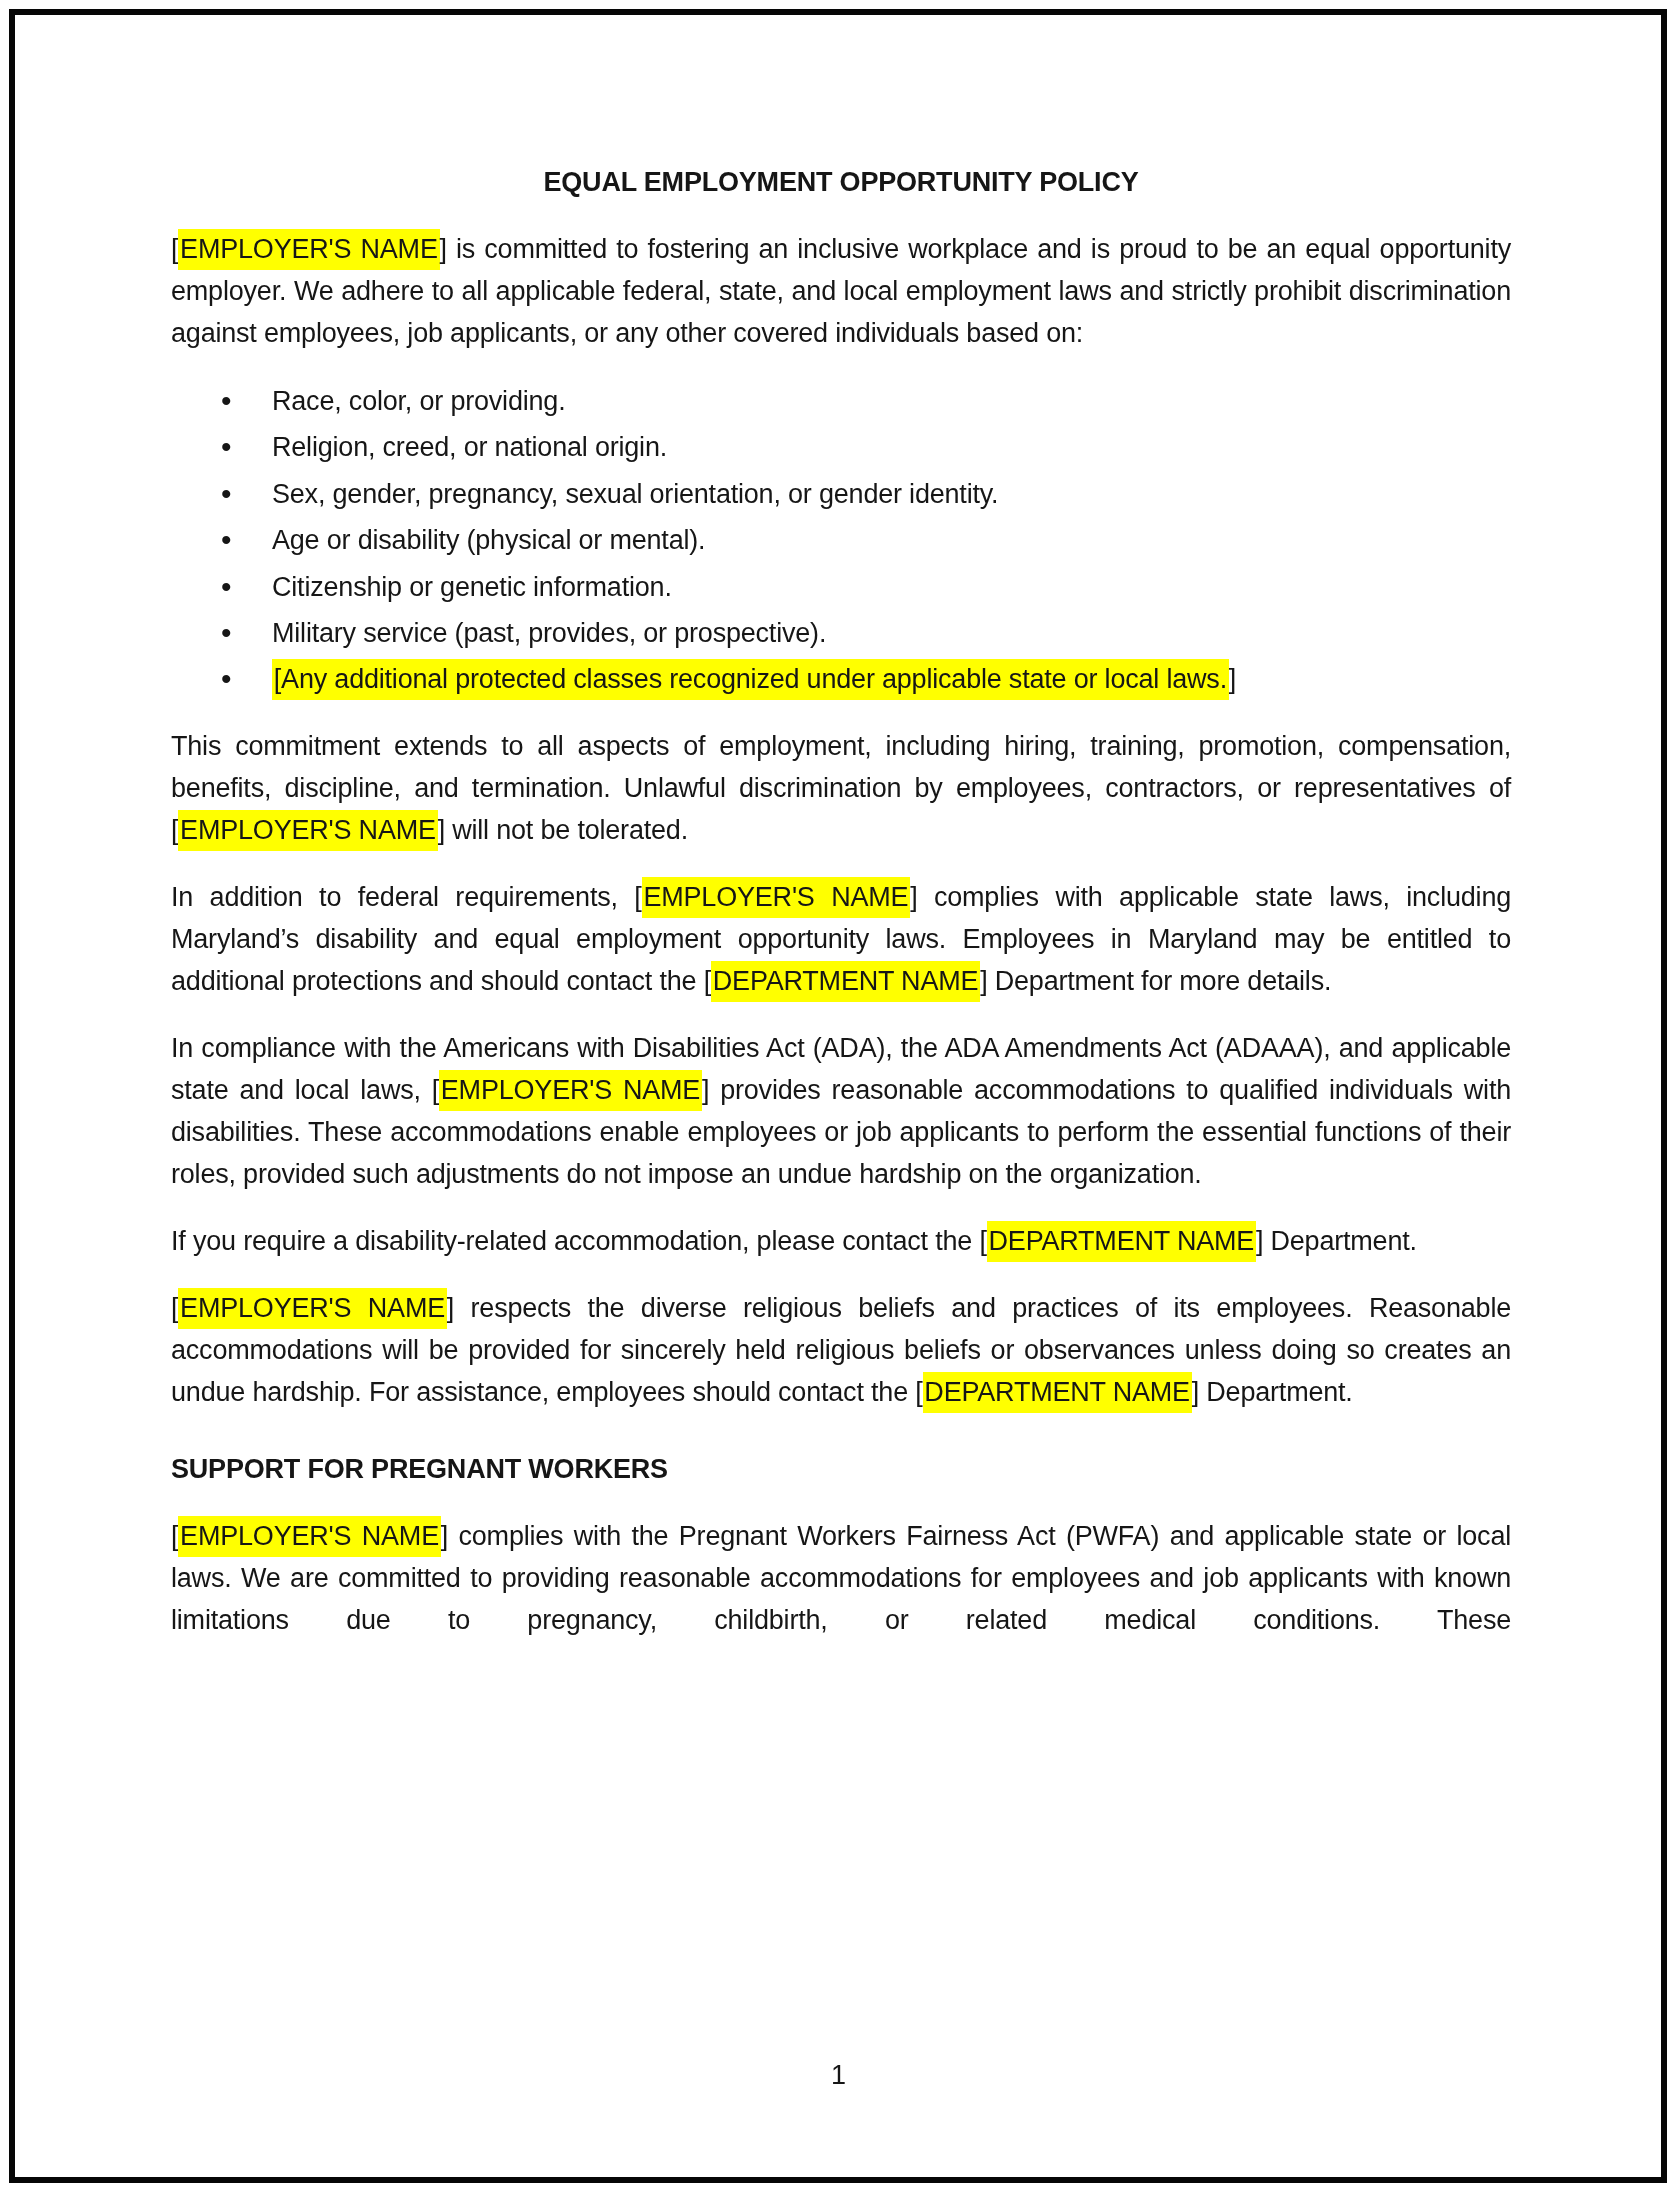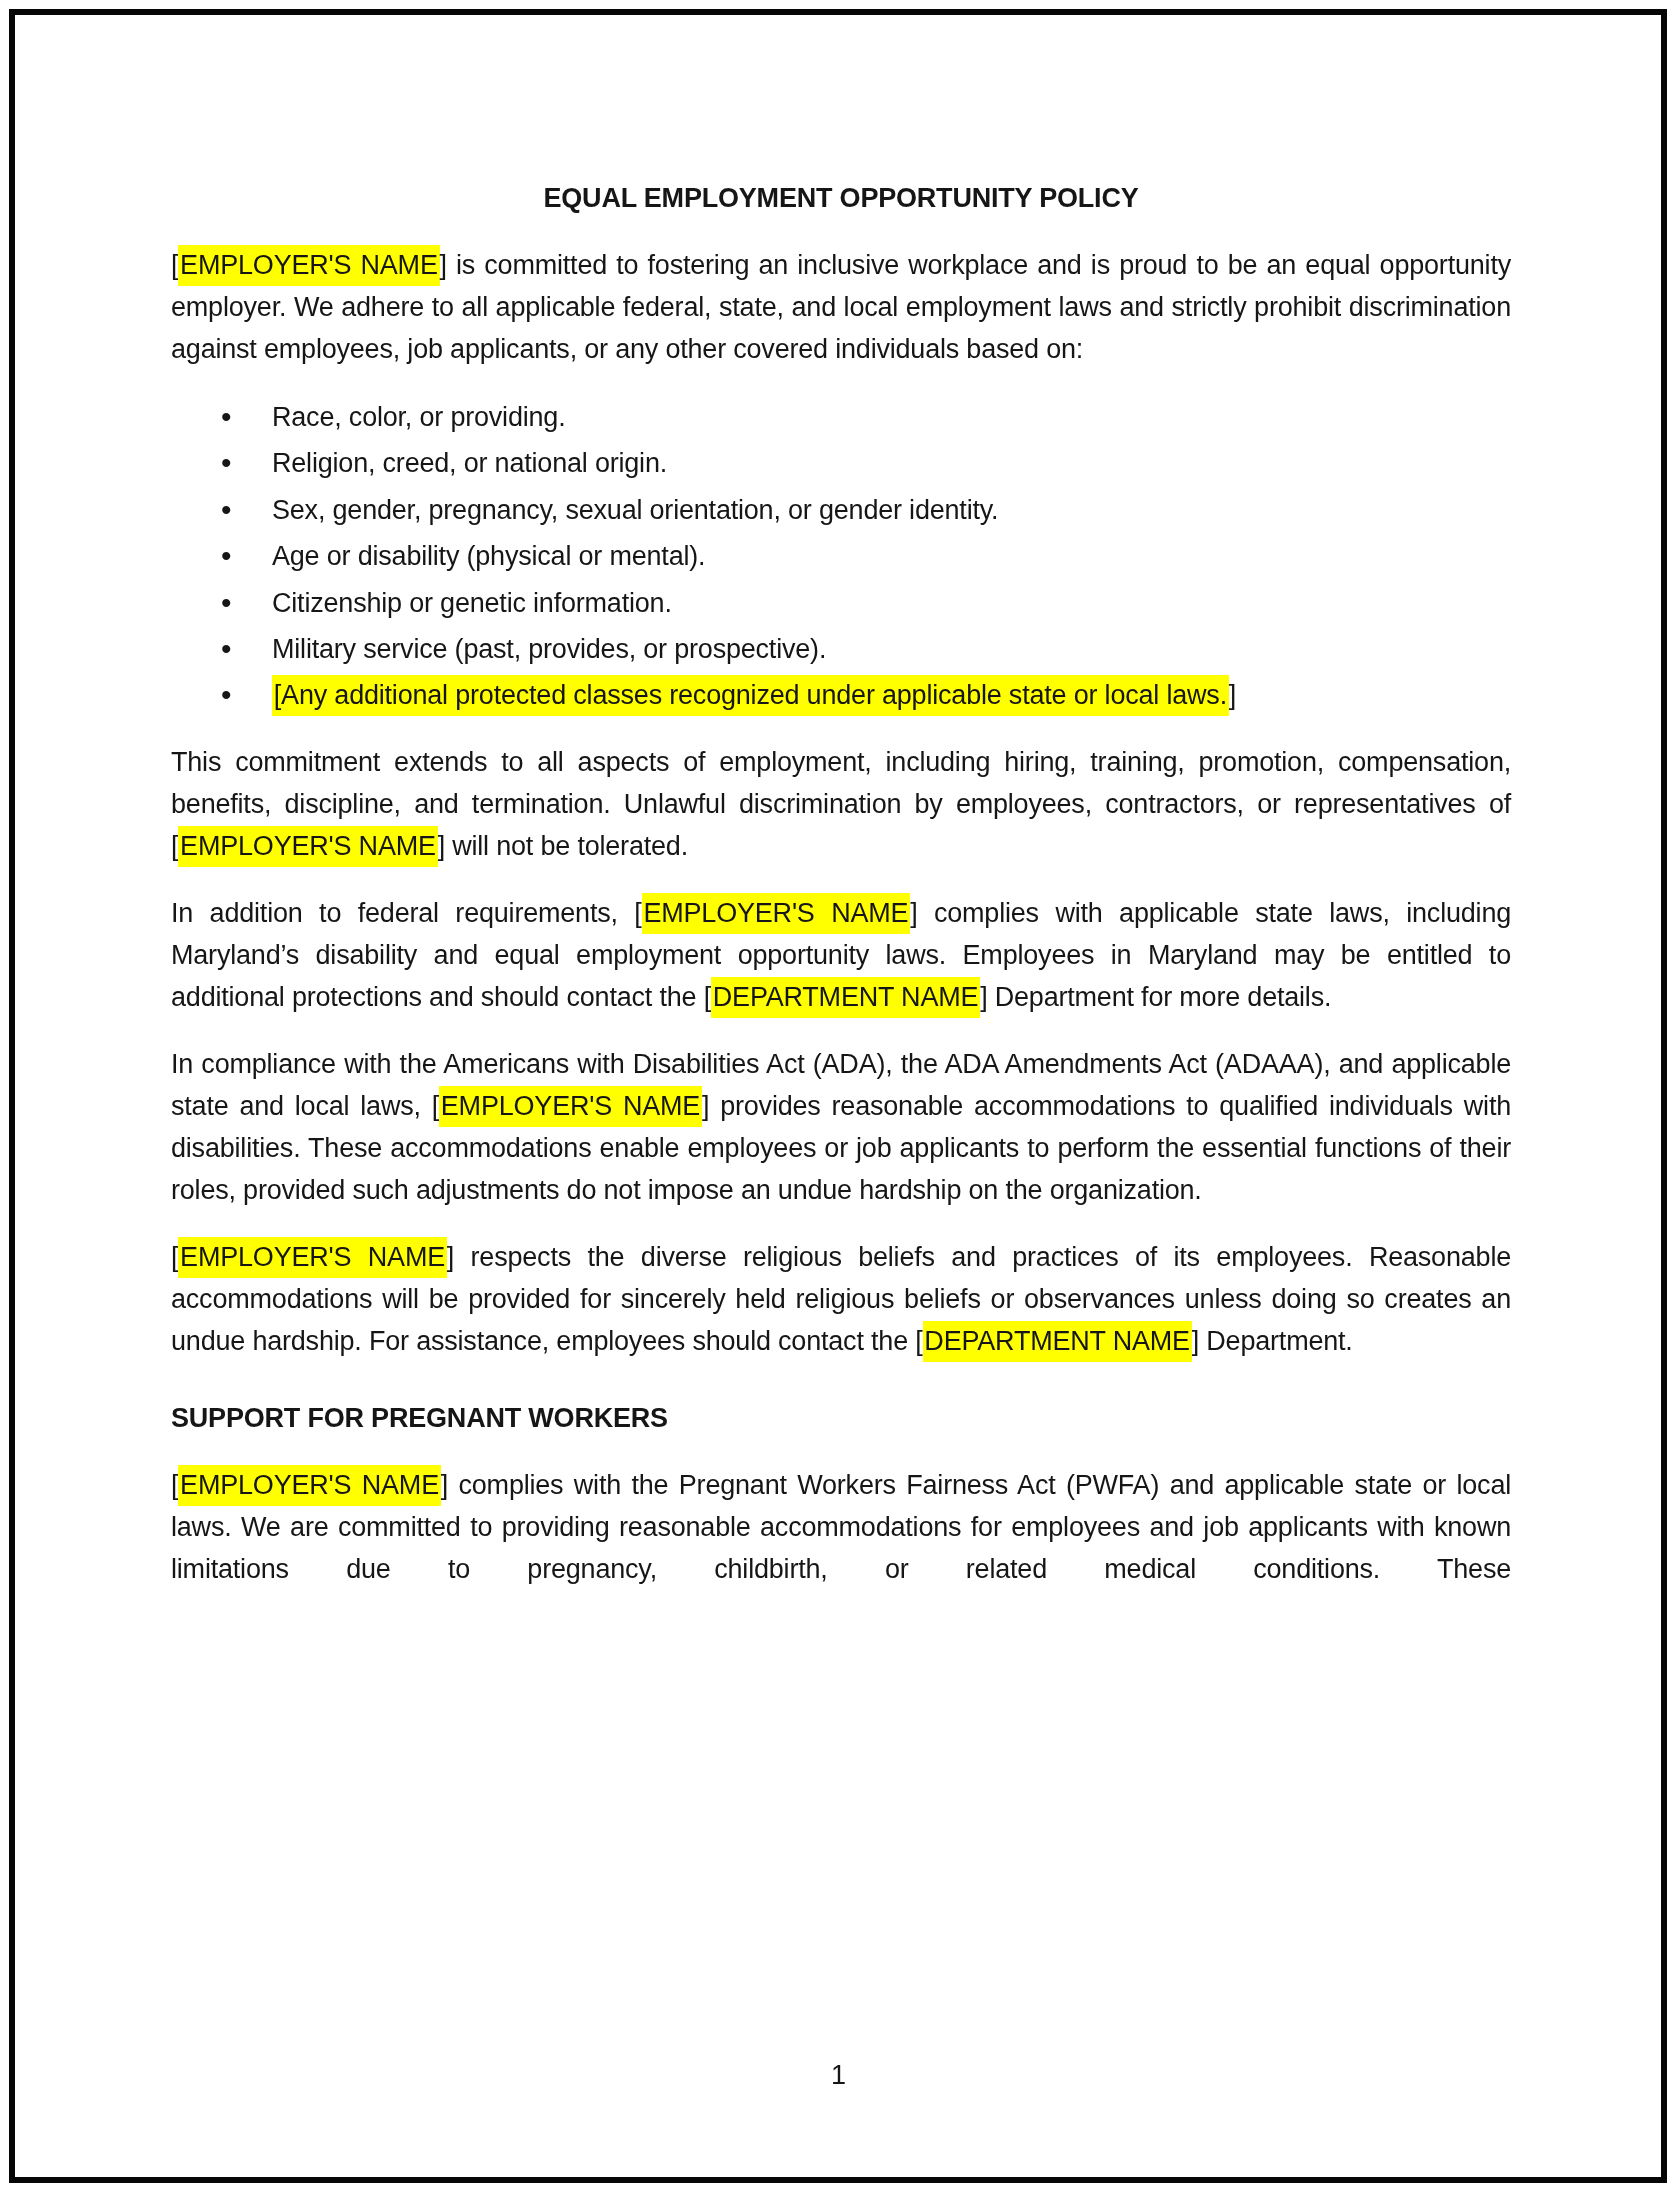--- a/index.html
+++ b/index.html
@@ -14,21 +14,21 @@
   }
   .frame {
     position: absolute;
     top: 8.8px; left: 8.8px; right: 9.7px; bottom: 11.4px;
     border: 6.1px solid #060606;
     pointer-events: none;
   }
   .content {
     position: absolute;
     left: 171px;
-    top: 16px;
+    top: 0;
     width: 1340px;
     padding-top: 161px;
     font-size: 27px;
     line-height: 42px;
     letter-spacing: -0.2px;
   }
   .title {
     margin: 0;
     font-weight: bold;
     text-align: center;
@@ -98,20 +98,21 @@
       <li><span class="bullet-dot">•</span><span class="hl">[Any additional protected classes recognized under applicable state or local laws.</span><span>]</span></li>
     </ul>
 
     <p class="para"><span>This commitment extends to all aspects of employment, including hiring, training, promotion, compensation, benefits, discipline, and termination. Unlawful discrimination by employees, contractors, or representatives of [</span><span class="hl">EMPLOYER'S NAME</span><span>] will not be tolerated.</span></p>
 
     <p class="para"><span>In addition to federal requirements, [</span><span class="hl">EMPLOYER'S NAME</span><span>] complies with applicable state laws, including Maryland’s disability and equal employment opportunity laws. Employees in Maryland may be entitled to additional protections and should contact the [</span><span class="hl">DEPARTMENT NAME</span><span>] Department for more details.</span></p>
 
 
     <p class="para"><span>In compliance with the Americans with Disabilities Act (ADA), the ADA Amendments Act (ADAAA), and applicable state and local laws, [</span><span class="hl">EMPLOYER'S NAME</span><span>] provides reasonable accommodations to qualified individuals with disabilities. These accommodations enable employees or job applicants to perform the essential functions of their roles, provided such adjustments do not impose an undue hardship on the organization.</span></p>
 
+    <p class="para"><span>If you require a disability-related accommodation, please contact the [</span><span class="hl">DEPARTMENT NAME</span><span>] Department.</span></p>
 
 
     <p class="para"><span>[</span><span class="hl">EMPLOYER'S NAME</span><span>] respects the diverse religious beliefs and practices of its employees. Reasonable accommodations will be provided for sincerely held religious beliefs or observances unless doing so creates an undue hardship. For assistance, employees should contact the [</span><span class="hl">DEPARTMENT NAME</span><span>] Department.</span></p>
 
     <p class="heading">SUPPORT FOR PREGNANT WORKERS</p>
 
     <p class="para justify-last"><span>[</span><span class="hl">EMPLOYER'S NAME</span><span>] complies with the Pregnant Workers Fairness Act (PWFA) and applicable state or local laws. We are committed to providing reasonable accommodations for employees and job applicants with known limitations due to pregnancy, childbirth, or related medical conditions. These</span></p>
 
   </div>
 

